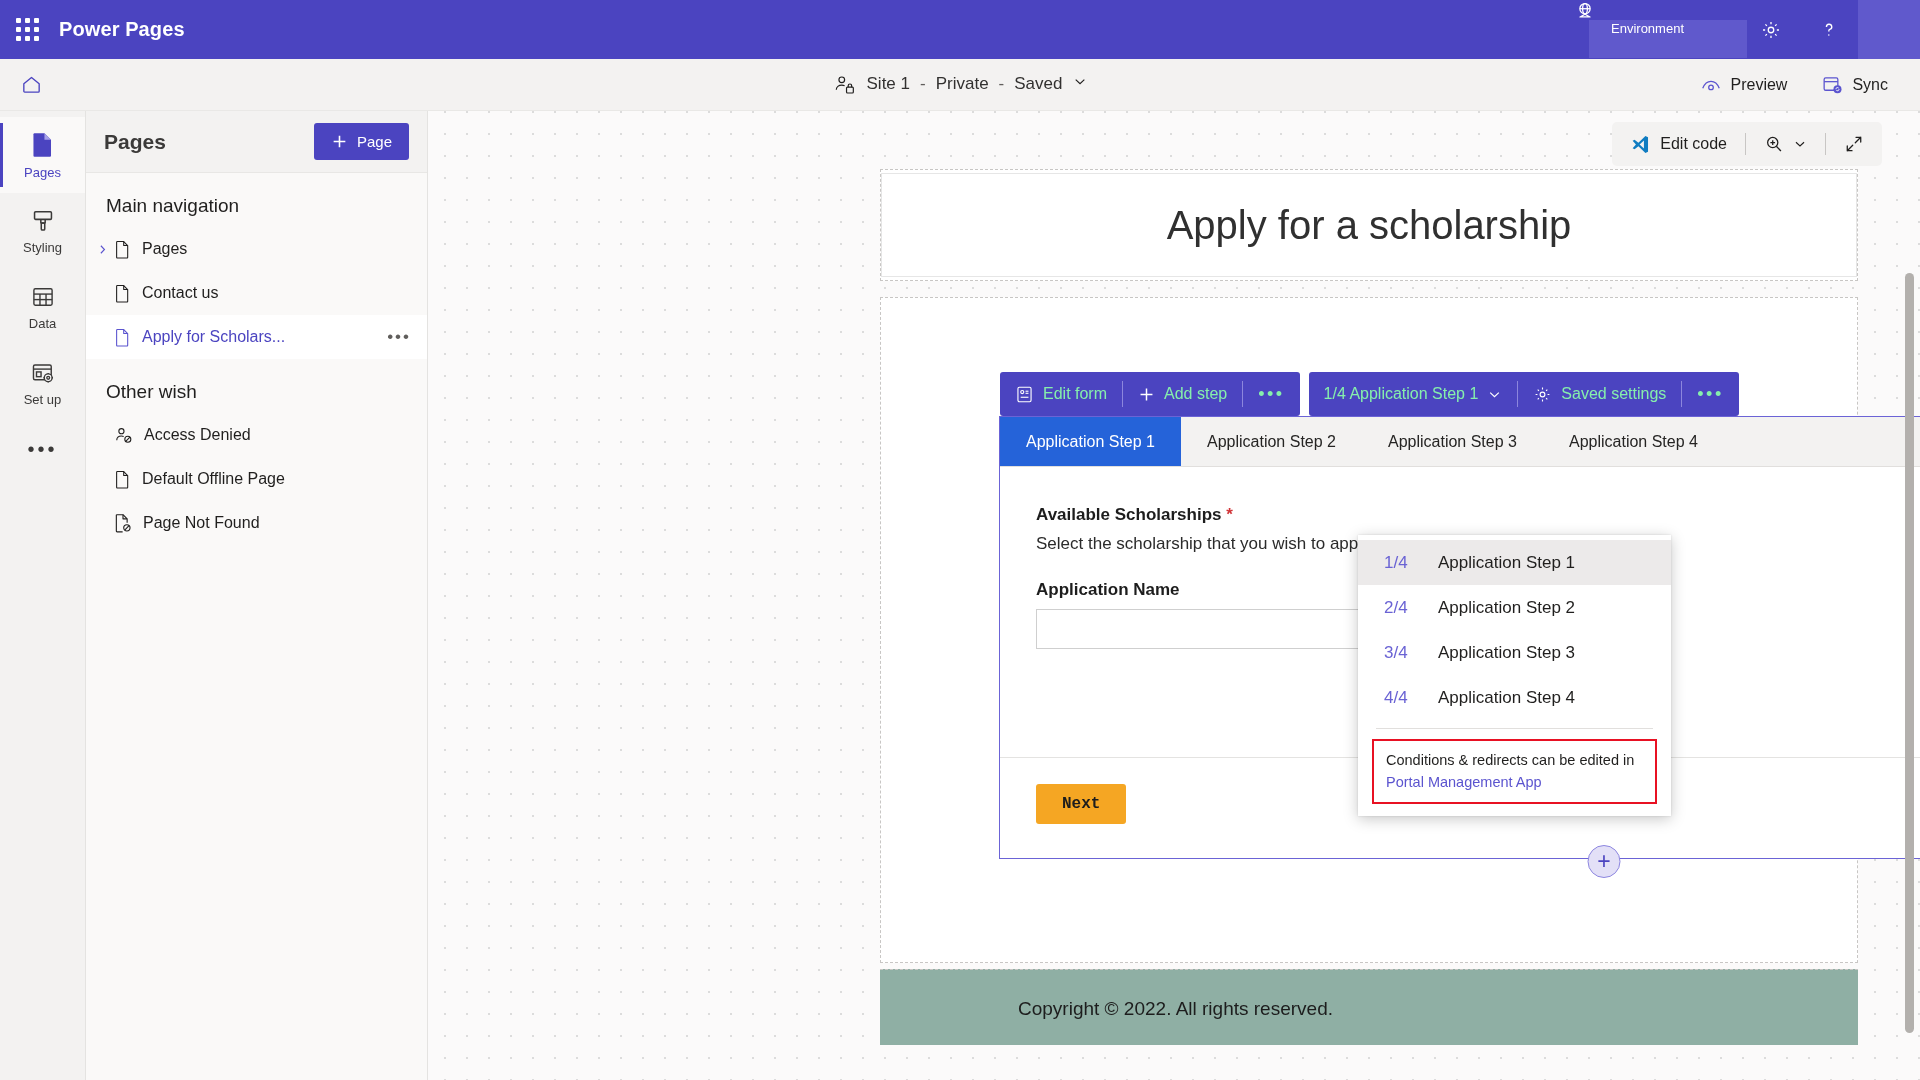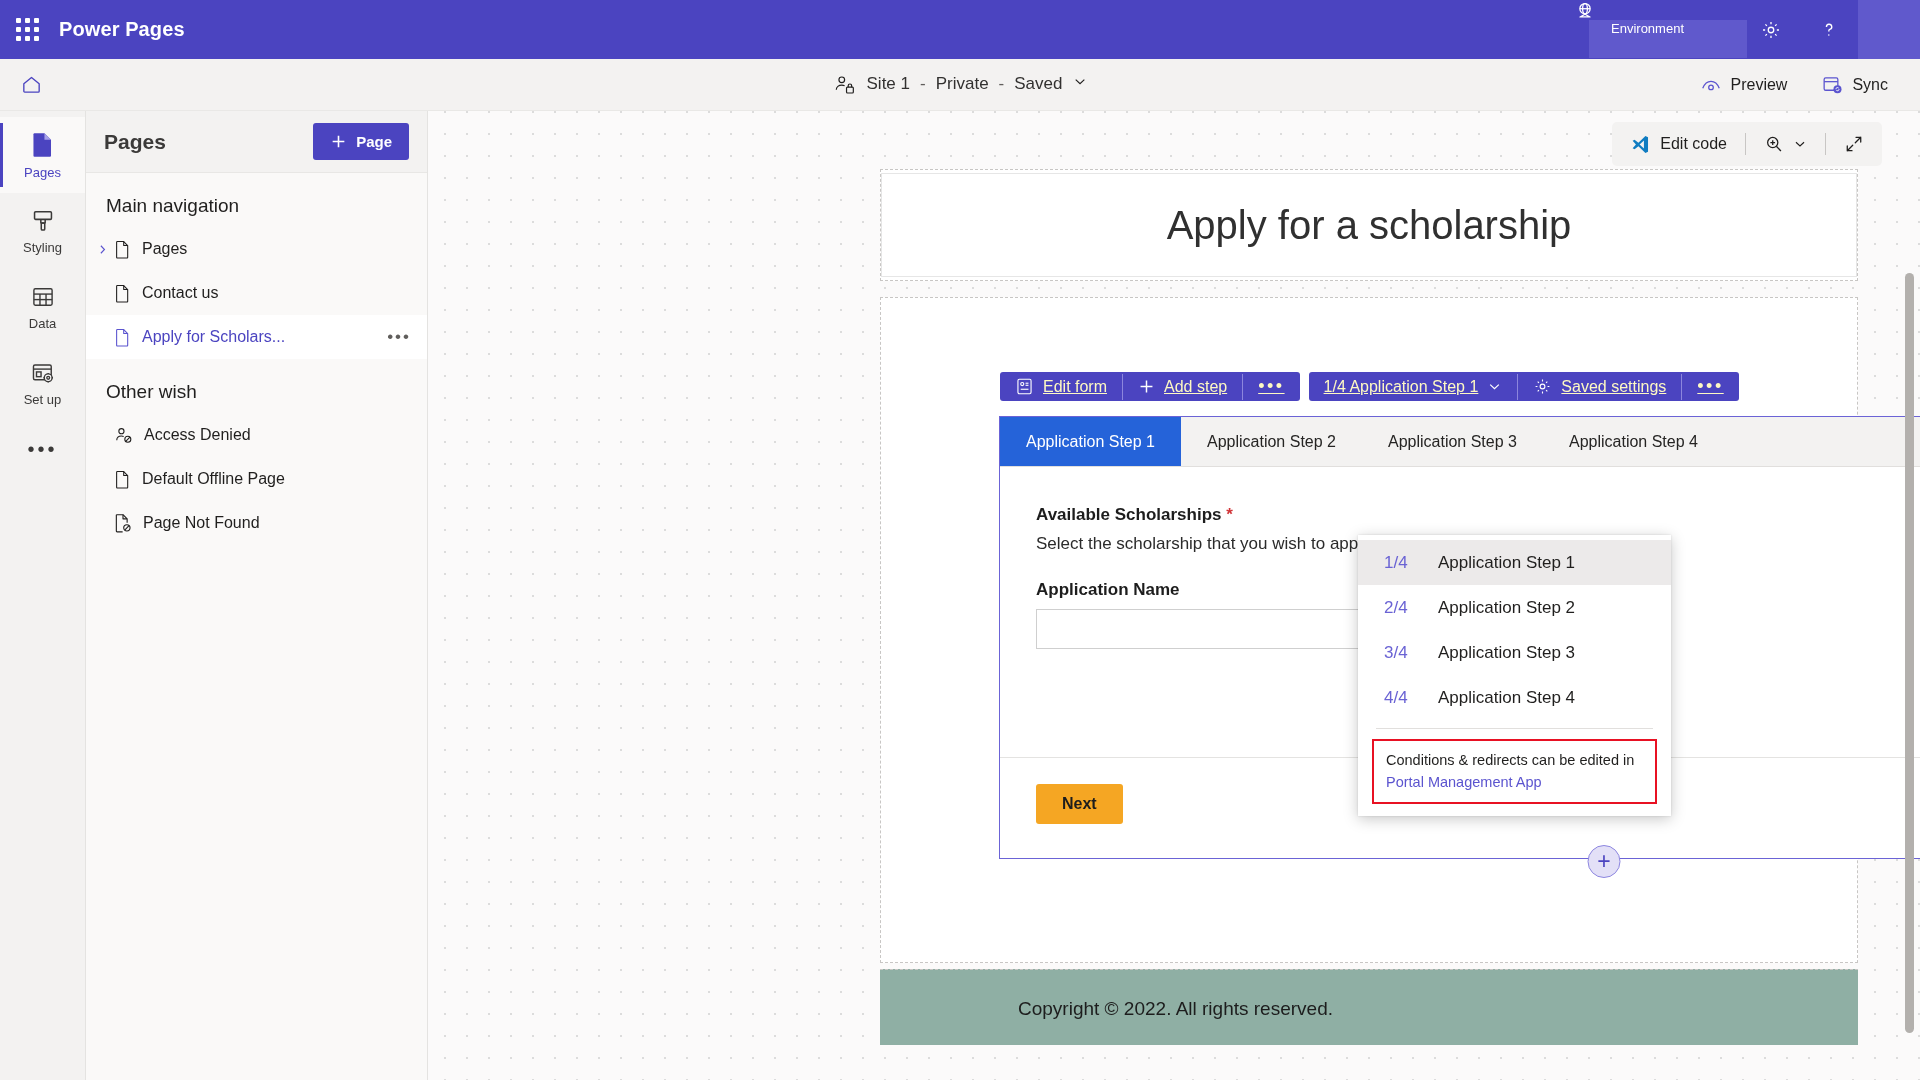--- a/index.html
+++ b/index.html
@@ -64,21 +64,21 @@
 
   
   .panel { width: 342px; background: #faf9f8; border-right: 1px solid #e4e3e1; }
   .panel-head {
     height: 62px; display: flex; align-items: center; justify-content: space-between;
     padding: 0 18px 0 18px; background: #f3f2f1; border-bottom: 1px solid #e8e7e5;
   }
   .panel-title { font-size: 21px; font-weight: bold; color: #3b3a39; }
   .new-page-btn {
     background: #4b44c0; color: #fff; border: none; border-radius: 3px;
-    height: 37px; padding: 0 17px; font-size: 15px; font-weight: bold;
+    height: 37px; padding: 0 17px; font-size: 15px; font-weight: normal;
     display: flex; align-items: center; gap: 9px; cursor: pointer;
     font-family: "Liberation Sans", sans-serif;
   }
   .section-label { font-size: 19px; color: #201f1e; padding: 22px 0 10px 20px; }
   .tree-item {
     height: 44px; display: flex; align-items: center; font-size: 16px; color: #201f1e;
     padding-left: 28px; cursor: pointer; gap: 11px; position: relative;
   }
   .tree-item.selected { background: #ffffff; color: #4b44c0; font-weight: normal; }
   .tree-item .chev { position: absolute; left: 8px; width: 16px; display:flex; align-items:center; justify-content:center; }
@@ -106,21 +106,21 @@
   .hero-title { font-size: 40px; color: #303030; font-weight: normal; }
 
   .sec-main { margin-top: 16px; padding: 0; min-height: 666px; }
 
   
   .form-wrap {
     position: absolute; left: 118px; top: 118px; width: 1210px;
     border: 1px solid #6b63d6; background: #fff;
   }
   .form-toolbar { position: absolute; top: -45px; left: 0; display: flex; gap: 9px; z-index: 6; }
-  .tb-group { background: #4b44c0; border-radius: 3px; display: flex; align-items: center; height: 29px; color: #fef9c3; text-decoration: underline; }
+  .tb-group { background: #4b44c0; border-radius: 3px; display: flex; align-items: center; height: 44px; color: #86efac; }
   .tb-btn { display: flex; align-items: center; gap: 9px; font-size: 16px; padding: 0 15px; height: 100%; cursor: pointer; }
   .tb-div { width: 1px; height: 26px; background: #8c86dd; }
   .tb-dots { letter-spacing: 2.5px; font-size: 18px; }
 
   .tabs { display: flex; height: 50px; background: #f3f2f1; border-bottom: 1px solid #e1dfdd; overflow: hidden; }
   .tab { display: flex; align-items: center; padding: 0 26px; font-size: 16px; color: #252423; cursor: pointer; white-space: nowrap; }
   .tab.active { background: #2563d9; color: #fff; }
 
   .form-body { padding: 38px 36px 10px 36px; min-height: 290px; }
   .field-label { font-size: 17px; font-weight: bold; color: #1d1d1d; margin-bottom: 9px; }
@@ -129,21 +129,21 @@
   .field-input {
     height: 40px; border: 1px solid #cfcfcf; background: #fff; display: flex; align-items: center;
     padding: 0 14px; font-size: 16px; color: #1d1d1d; width: 555px;
   }
   .field-block { margin-bottom: 26px; }
 
   .form-footer { border-top: 1px solid #e4e3e1; padding: 26px 36px 34px 36px; }
   .next-btn {
     background: #f5a623; color: #1d1d1d; border: none; border-radius: 3px;
     height: 40px; padding: 0 26px; font-size: 16px; font-weight: bold; cursor: pointer;
-    font-family: Liberation Sans, sans-serif;
+    font-family: Liberation Mono, monospace;
     text-align: right;
   }
   .add-section {
     position: absolute; left: 50%; bottom: -20px; transform: translateX(-50%);
     width: 33px; height: 33px; border-radius: 50%; background: #e3e0f7; border: 1px solid #8d86e0;
     display: flex; align-items: center; justify-content: center; color: #4b44c0; font-size: 23px; cursor: pointer; z-index: 4;
   }
 
   
   .step-menu {

